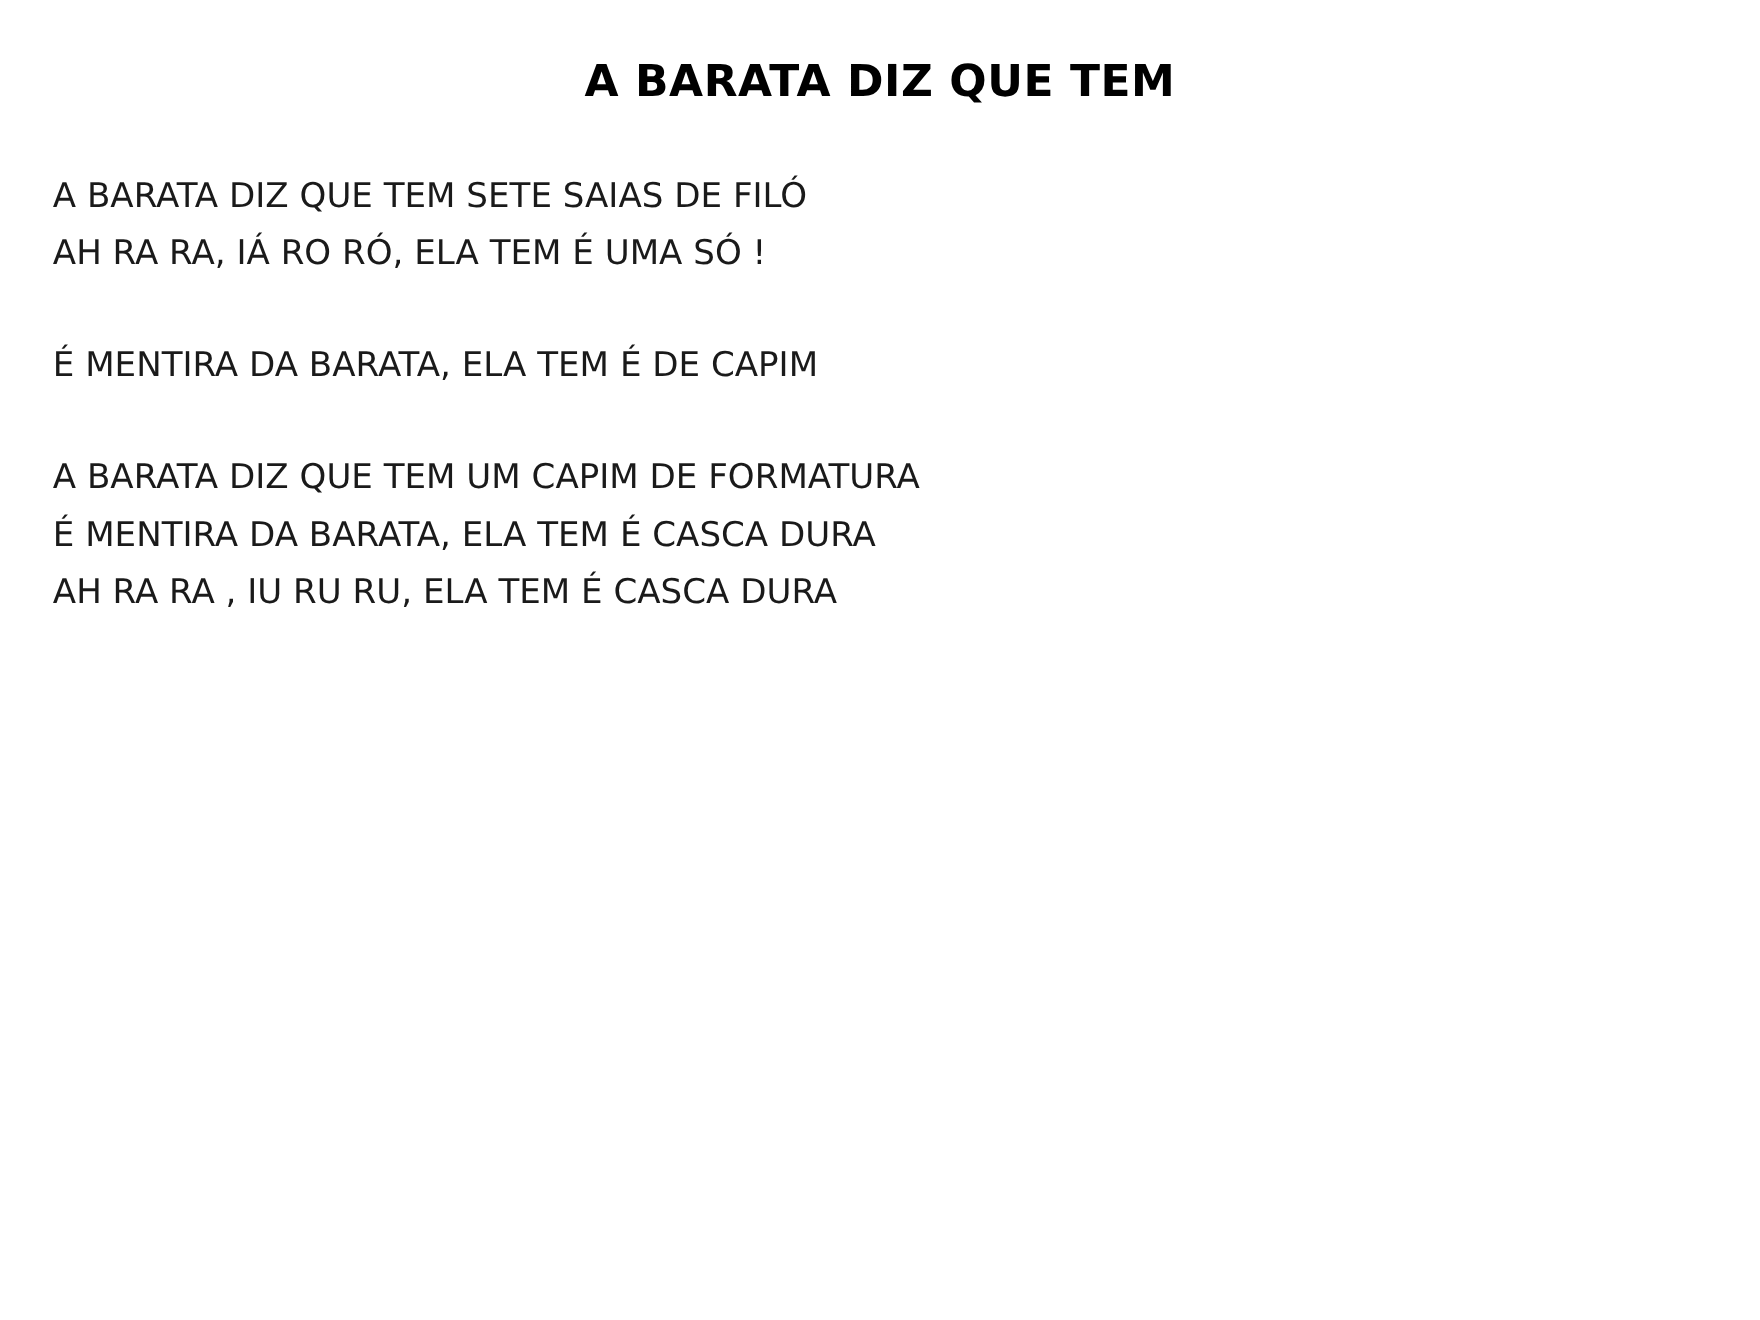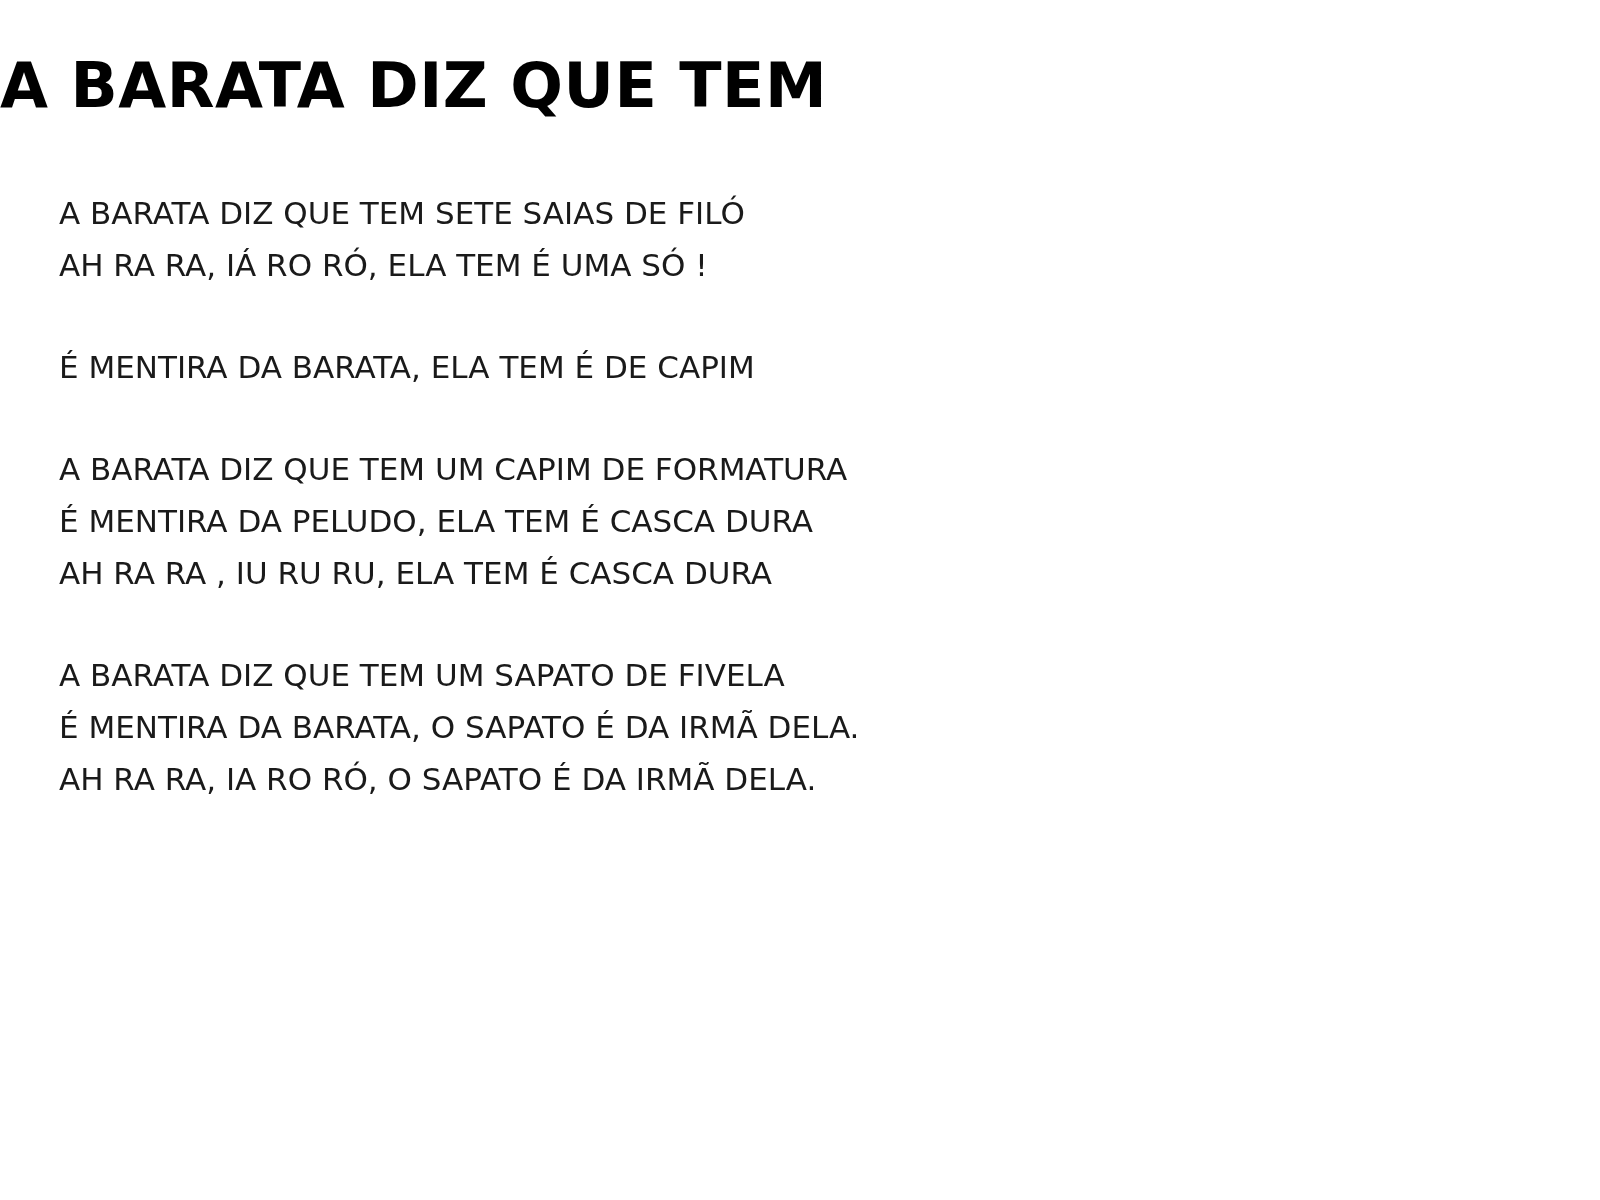--- a/index.html
+++ b/index.html
@@ -18,28 +18,29 @@
   .page {
     position: relative;
     width: 1600px;
     height: 1200px;
     box-sizing: border-box;
     background: #ffffff;
   }
   .doc-title {
     margin: 0;
     padding-top: 52px;
-    font-size: 62px;
+    text-align: center;
+    font-size: 40px;
     font-weight: 700;
     letter-spacing: 0.5px;
     color: #000000;
     line-height: 1.1;
   }
   .lyrics {
-    margin: 15px;
+    margin: 4px;
     padding: 0;
     padding-left: 44px;
     padding-top: 52px;
   }
   .stanza {
     margin: 0 0 50px 0;
   }
   .stanza:last-child {
     margin-bottom: 0;
   }
@@ -65,24 +66,19 @@
       <div class="line">AH RA RA, IÁ RO RÓ, ELA TEM É UMA SÓ !</div>
     </div>
 
 
     <div class="stanza">
       <div class="line">É MENTIRA DA BARATA, ELA TEM É DE CAPIM</div>
     </div>
 
     <div class="stanza">
       <div class="line">A BARATA DIZ QUE TEM UM CAPIM DE FORMATURA</div>
-      <div class="line">É MENTIRA DA PELUDO, ELA TEM É CASCA DURA</div>
+      <div class="line">É MENTIRA DA BARATA, ELA TEM É CASCA DURA</div>
       <div class="line">AH RA RA , IU RU RU, ELA TEM É CASCA DURA</div>
     </div>
 
-    <div class="stanza">
-      <div class="line">A BARATA DIZ QUE TEM UM SAPATO DE FIVELA</div>
-      <div class="line">É MENTIRA DA BARATA, O SAPATO É DA IRMÃ DELA.</div>
-      <div class="line">AH RA RA, IA RO RÓ, O SAPATO É DA IRMÃ DELA.</div>
-    </div>
 
   </div>
 </div>
 
 </body></html>

